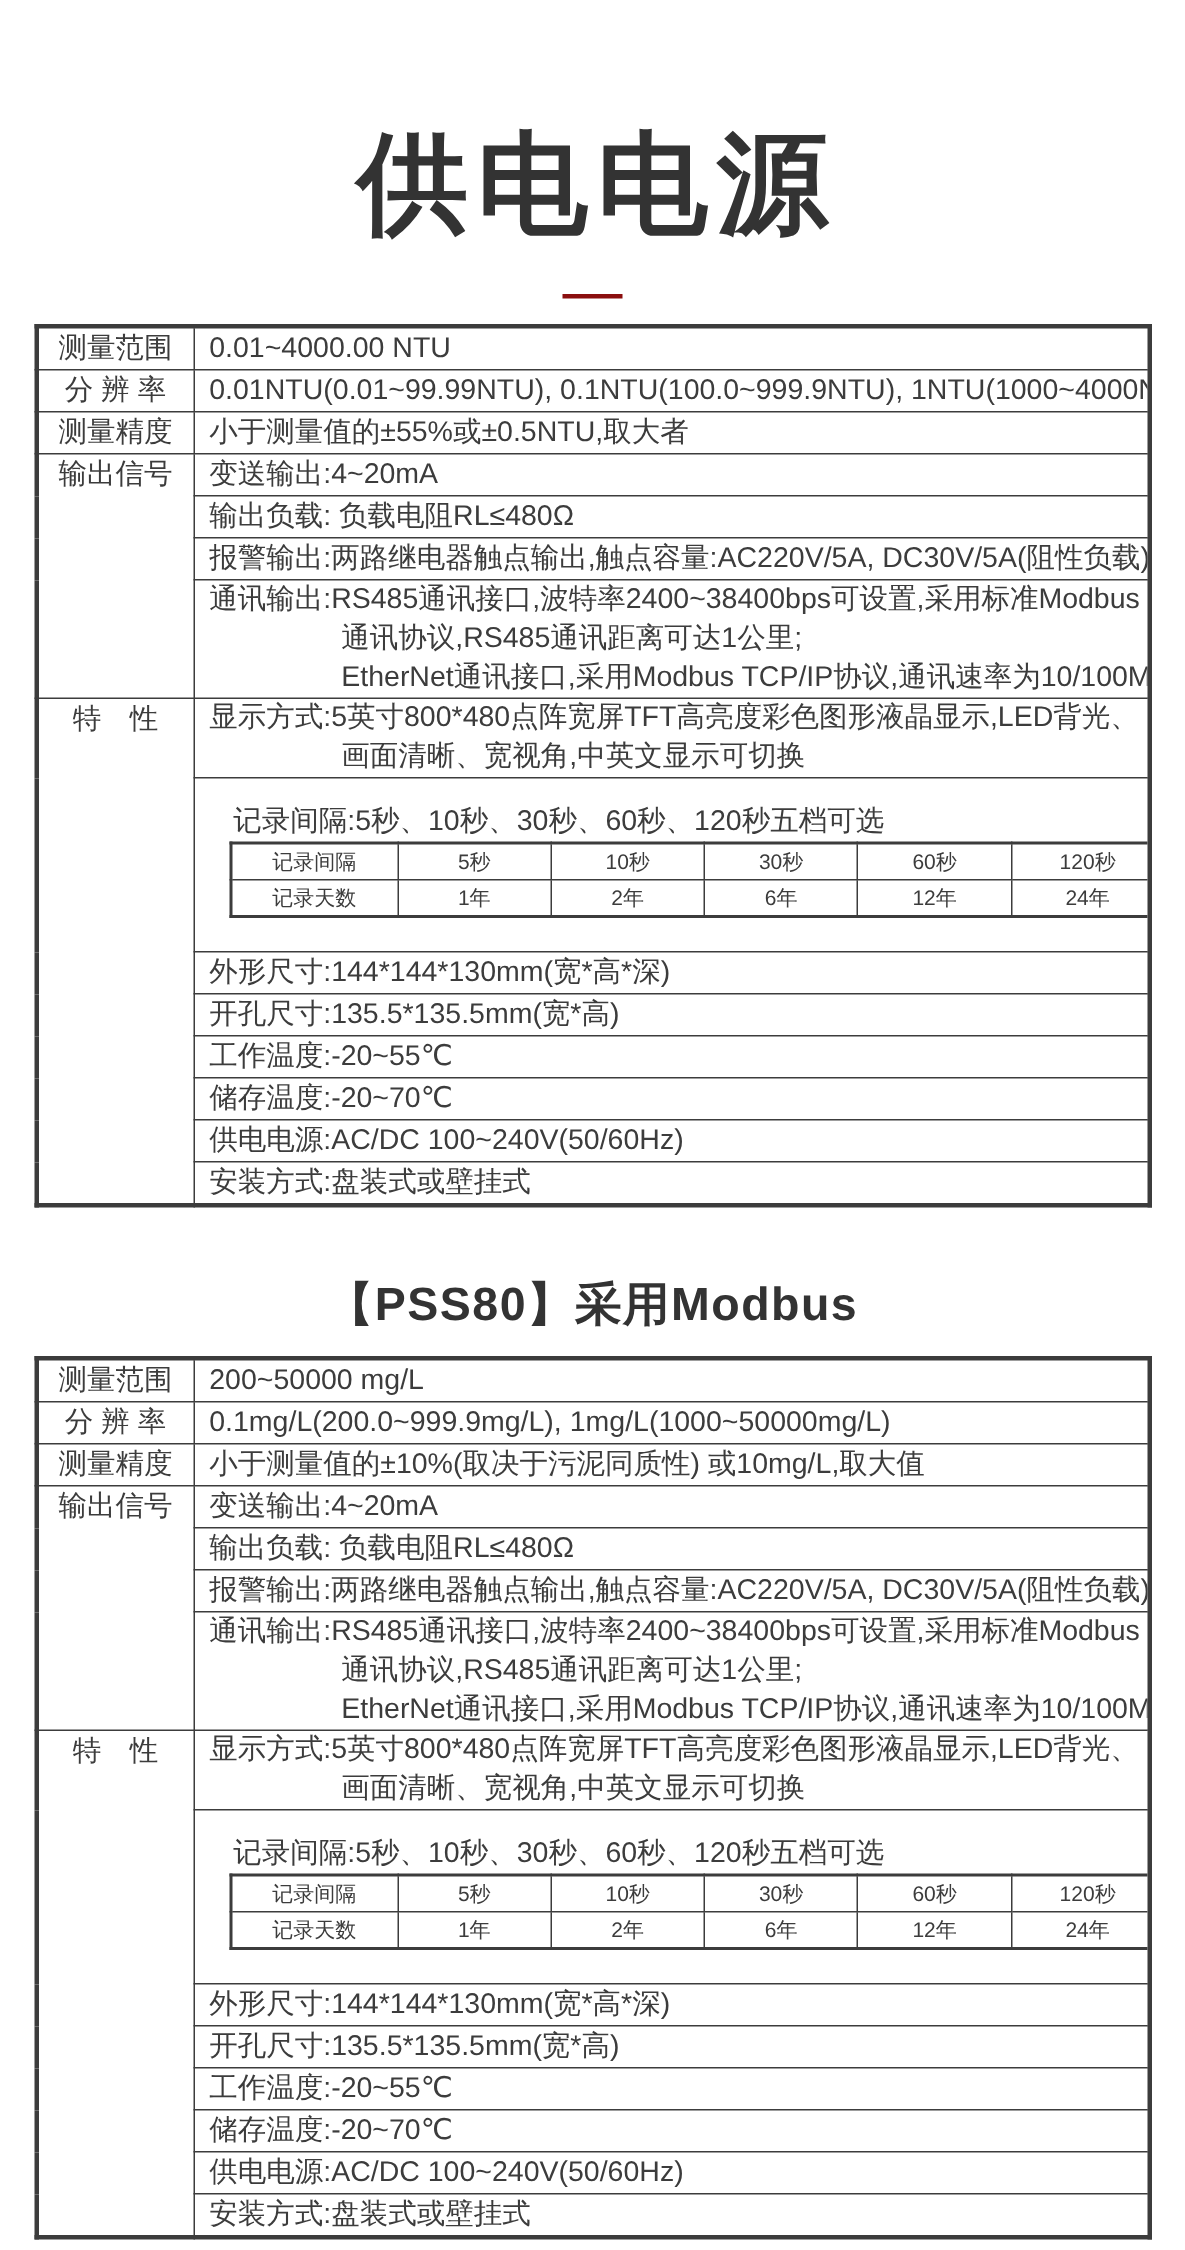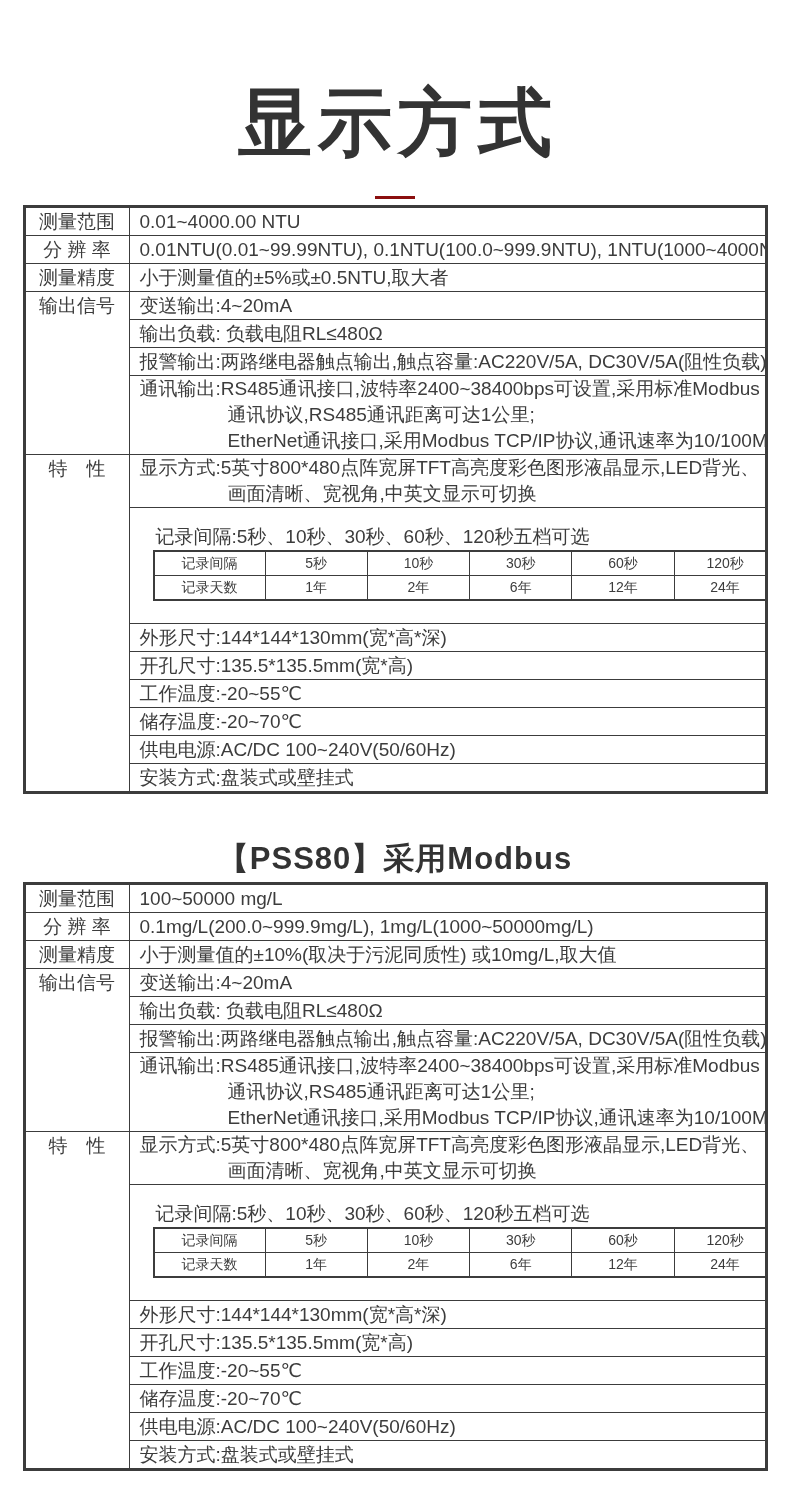--- a/index.html
+++ b/index.html
@@ -16,21 +16,21 @@
   .title-divider{
     width:40px;height:3px;background:#8b0f0f;margin:34px auto 0;
   }
   .section-heading{
     margin:0;text-align:center;font-size:31px;line-height:34px;
     font-weight:600;color:#333333;letter-spacing:1px;
   }
   .heading-1{margin-top:60px;}
   .heading-2{margin-top:48px;}
   .spec-table{
-    width:745px;margin:6px auto 0;border-collapse:collapse;
+    width:745px;margin:17px auto 0;border-collapse:collapse;
     border:3px solid #3c3c3c;table-layout:fixed;
   }
   .spec-table th,.spec-table td{
     border:1.5px solid #3c3c3c;
     font-size:19px;font-weight:400;
     padding:0;white-space:nowrap;overflow:hidden;
     vertical-align:top;
   }
   .spec-table th{
     width:103px;text-align:center;line-height:27px;
@@ -49,37 +49,37 @@
   }
   .record-table td{
     border:1.5px solid #3c3c3c;height:23px;line-height:23px;
     text-align:center;font-size:14px;padding:0;white-space:nowrap;overflow:hidden;
   }
   .record-table td.rt-label{width:110px;}
 </style>
 </head>
 <body>
 
-<div class="page-title">显示方式</div>
+<div class="page-title">供电电源</div>
 <div class="title-divider"></div>
 
 <div>
   <table class="spec-table">
     <tbody>
       <tr>
         <th>测量范围</th>
         <td>0.01~4000.00 NTU</td>
       </tr>
       <tr>
         <th>分 辨 率</th>
         <td>0.01NTU(0.01~99.99NTU), 0.1NTU(100.0~999.9NTU), 1NTU(1000~4000NTU)</td>
       </tr>
       <tr>
         <th>测量精度</th>
-        <td>小于测量值的±5%或±0.5NTU,取大者</td>
+        <td>小于测量值的±55%或±0.5NTU,取大者</td>
       </tr>
       <tr>
         <th rowspan="4">输出信号</th>
         <td>变送输出:4~20mA</td>
       </tr>
       <tr>
         <td>输出负载: 负载电阻RL≤480Ω</td>
       </tr>
       <tr>
         <td>报警输出:两路继电器触点输出,触点容量:AC220V/5A, DC30V/5A(阻性负载)</td>
@@ -144,21 +144,21 @@
     </tbody>
   </table>
 </div>
 
 <div>
   <h2 class="section-heading heading-2">【PSS80】采用Modbus</h2>
   <table class="spec-table">
     <tbody>
       <tr>
         <th>测量范围</th>
-        <td>100~50000 mg/L</td>
+        <td>200~50000 mg/L</td>
       </tr>
       <tr>
         <th>分 辨 率</th>
         <td>0.1mg/L(200.0~999.9mg/L), 1mg/L(1000~50000mg/L)</td>
       </tr>
       <tr>
         <th>测量精度</th>
         <td>小于测量值的±10%(取决于污泥同质性) 或10mg/L,取大值</td>
       </tr>
       <tr>

